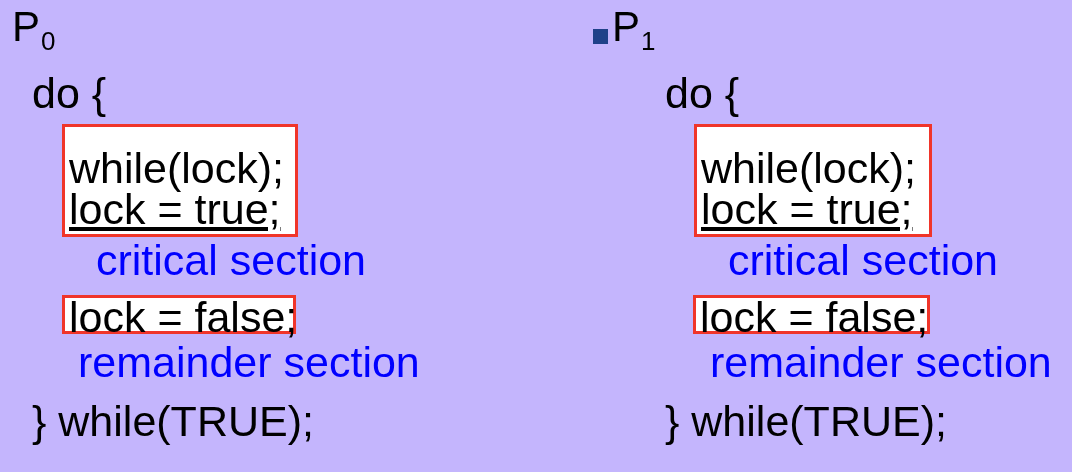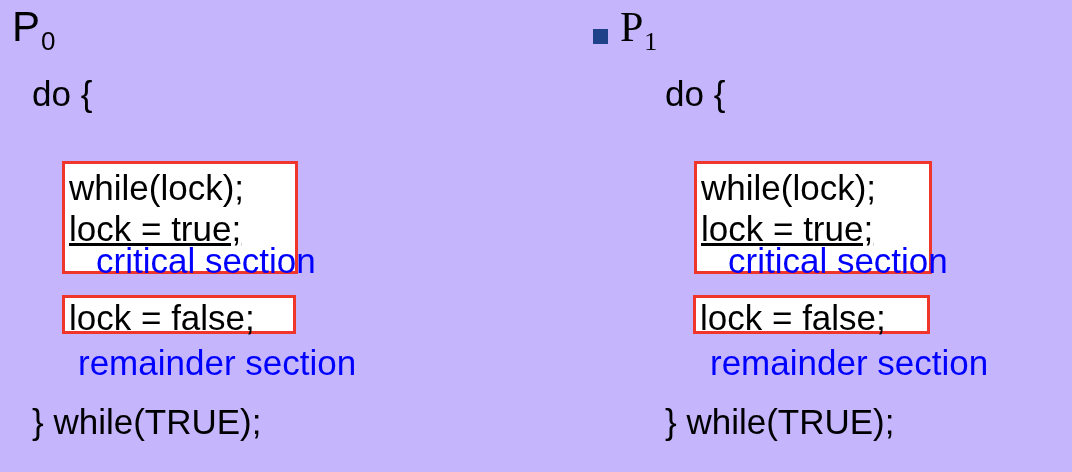--- a/index.html
+++ b/index.html
@@ -43,33 +43,33 @@
   
   .proc-label {
     position: absolute;
     top: 6px;
     font-size: 42px;
     line-height: 42px;
     letter-spacing: 0px;
     white-space: nowrap;
   }
   .left  .proc-label { left: 12px; }
-  .right .proc-label { left: 40px; font-family: Liberation Serif, serif; }
+  .right .proc-label { left: 32px; }
   .proc-label .sub {
     font-size: 26px;
     vertical-align: baseline;
     position: relative;
     top: 9px;
     left: 1px;
   }
 
   
   .code-line {
     position: absolute;
-    font-size: 35px;
+    font-size: 43px;
     line-height: 35px;
     white-space: pre;
   }
   .code-line.blue { color: #0000FF; }
 
   
   .left  .l-do        { left: 32px;  top: 76px; }
   .left  .l-crit      { left: 96px;  top: 243px; }
   .left  .l-rem       { left: 78px;  top: 345px; }
   .left  .l-endwhile  { left: 32px;  top: 404px; }
@@ -83,22 +83,21 @@
   
   .red-box {
     position: absolute;
     border: 3px solid #F0352A;
     background: #ffffff;
     box-sizing: border-box;
   }
   .red-box .code-line { position: static; display: block; }
 
   .box-entry {
-    padding: 6px 2px 4px 4px;
-    margin-top: 37px;
+    padding: 24px 2px 4px 4px;
   }
   .box-entry .code-line { margin: 0 0 6px 0; }
   .box-entry .code-line:last-child { margin-bottom: 0; text-decoration: underline; }
 
   .box-exit {
     padding: 2px 2px 14px 4px;
   }
 
   .left  .box-entry { left: 62px;  top: 124px; width: 236px; height: 113px; }
   .left  .box-exit  { left: 62px;  top: 295px; width: 234px; height: 39px; }

